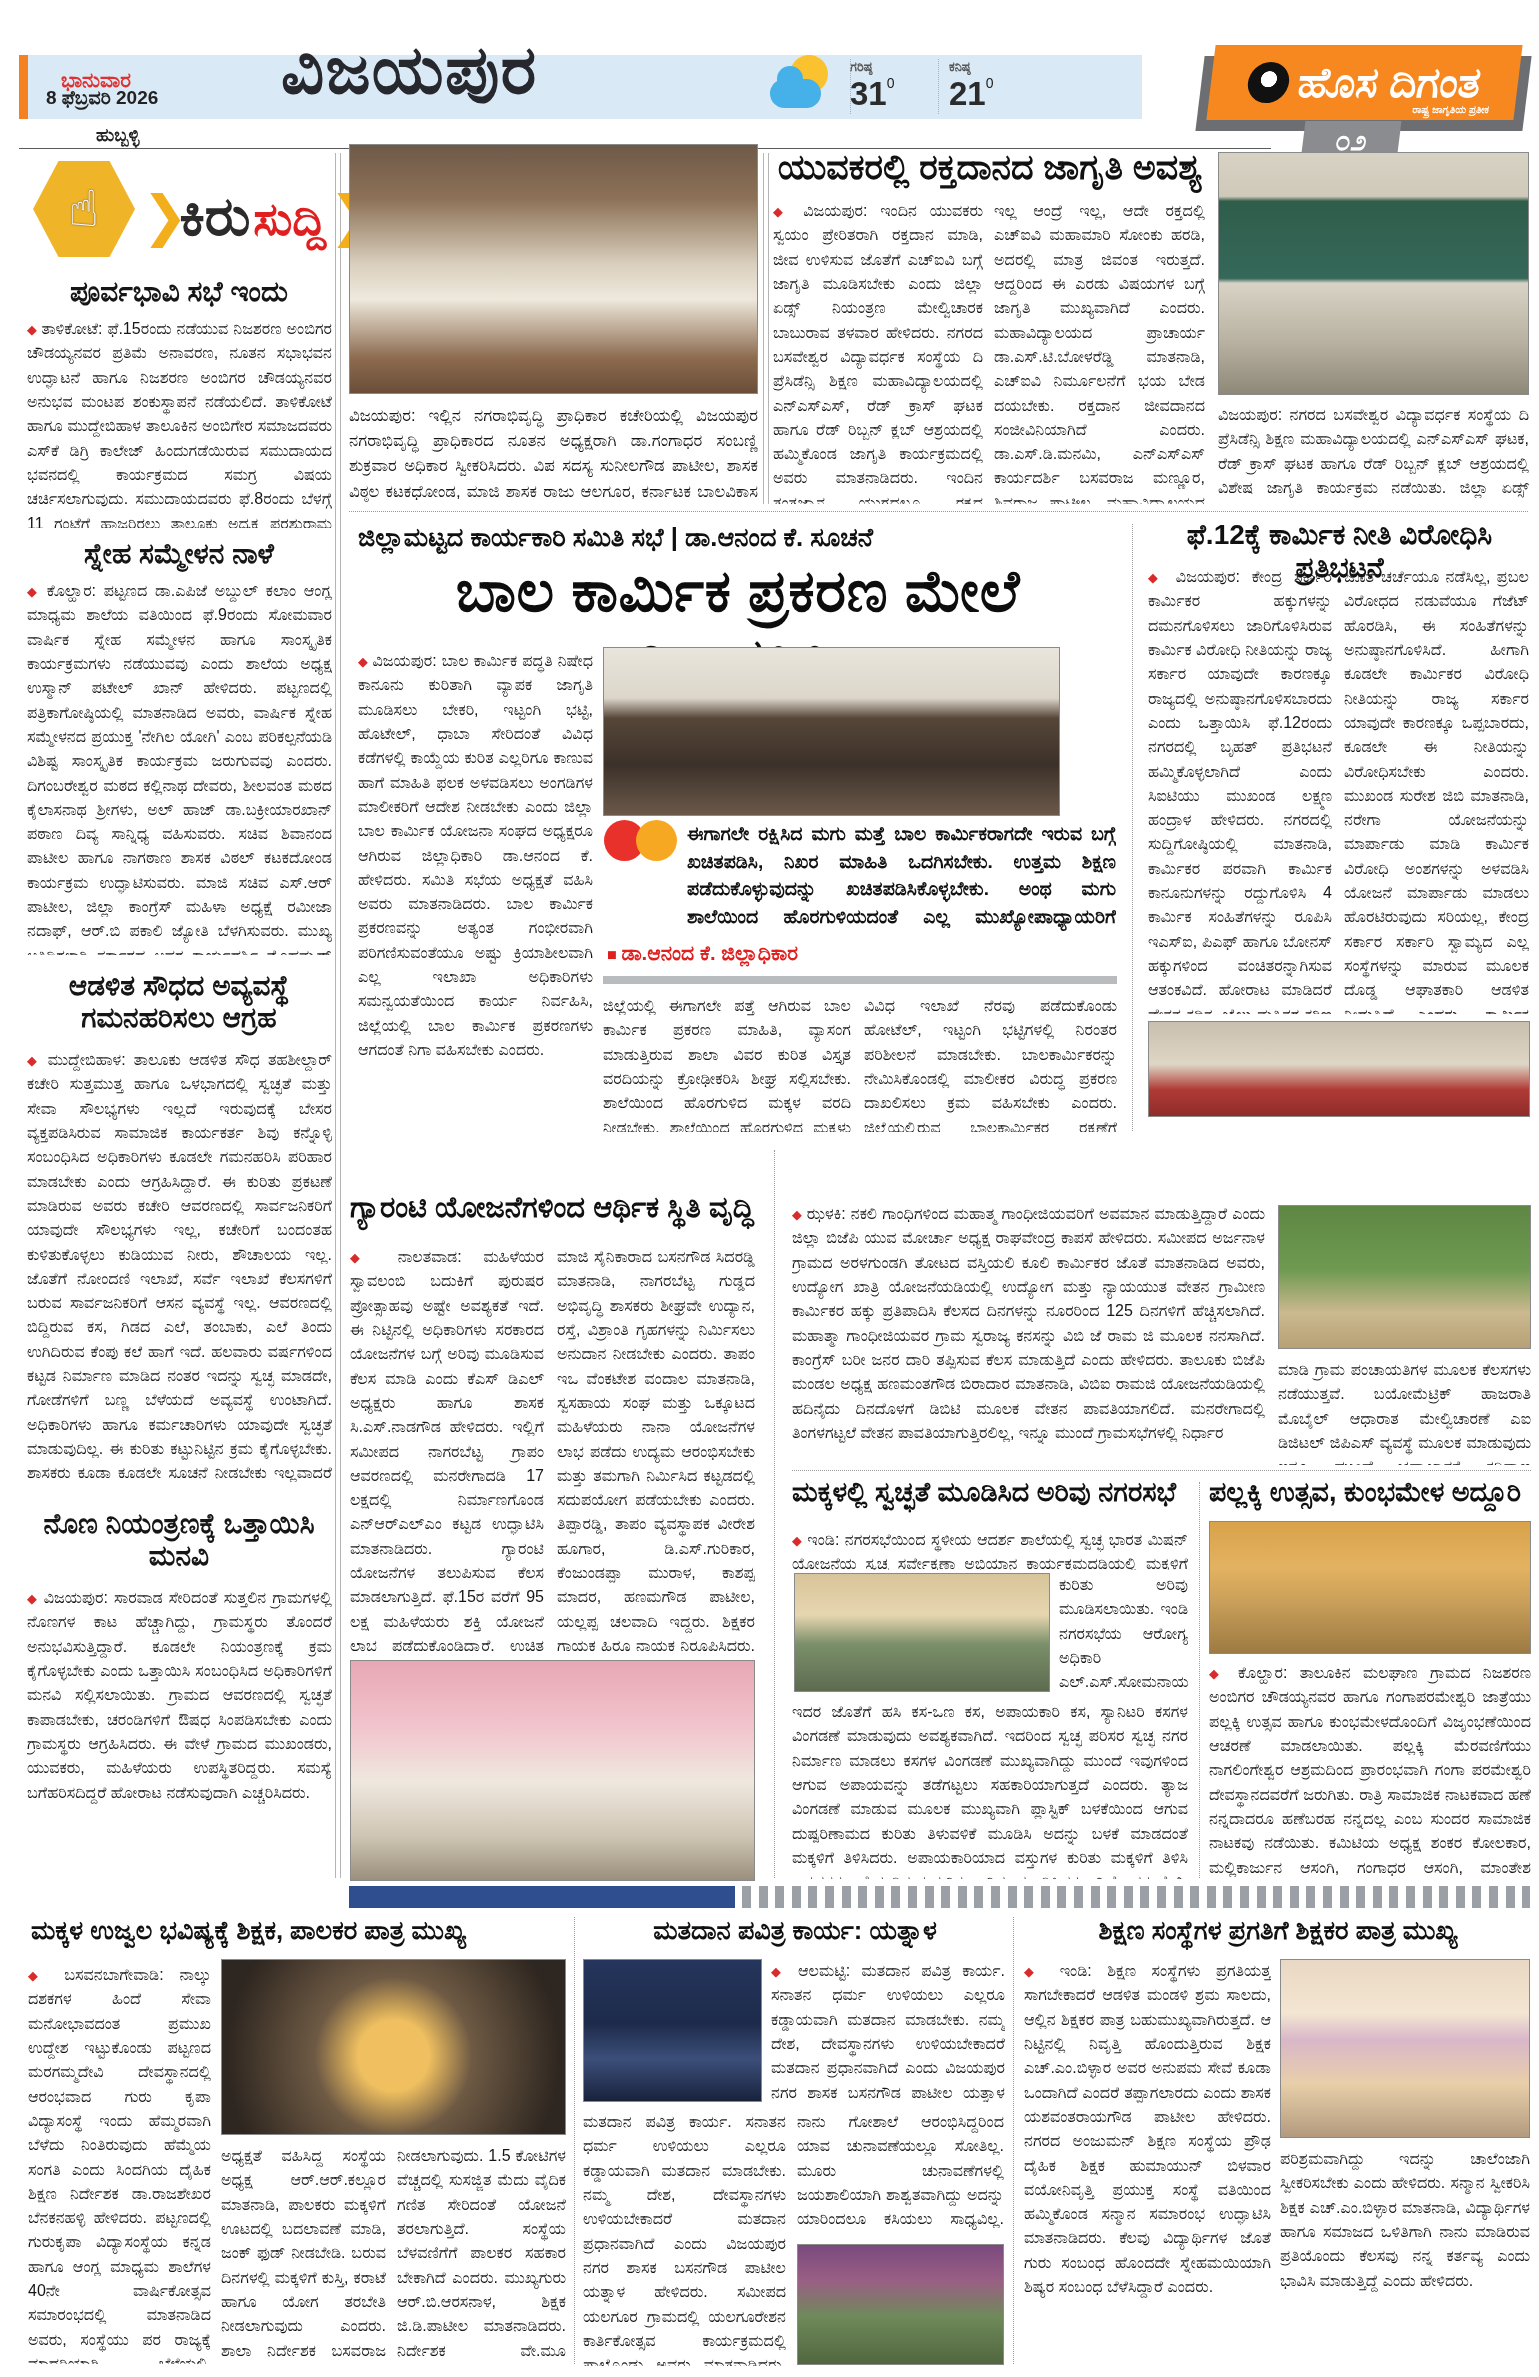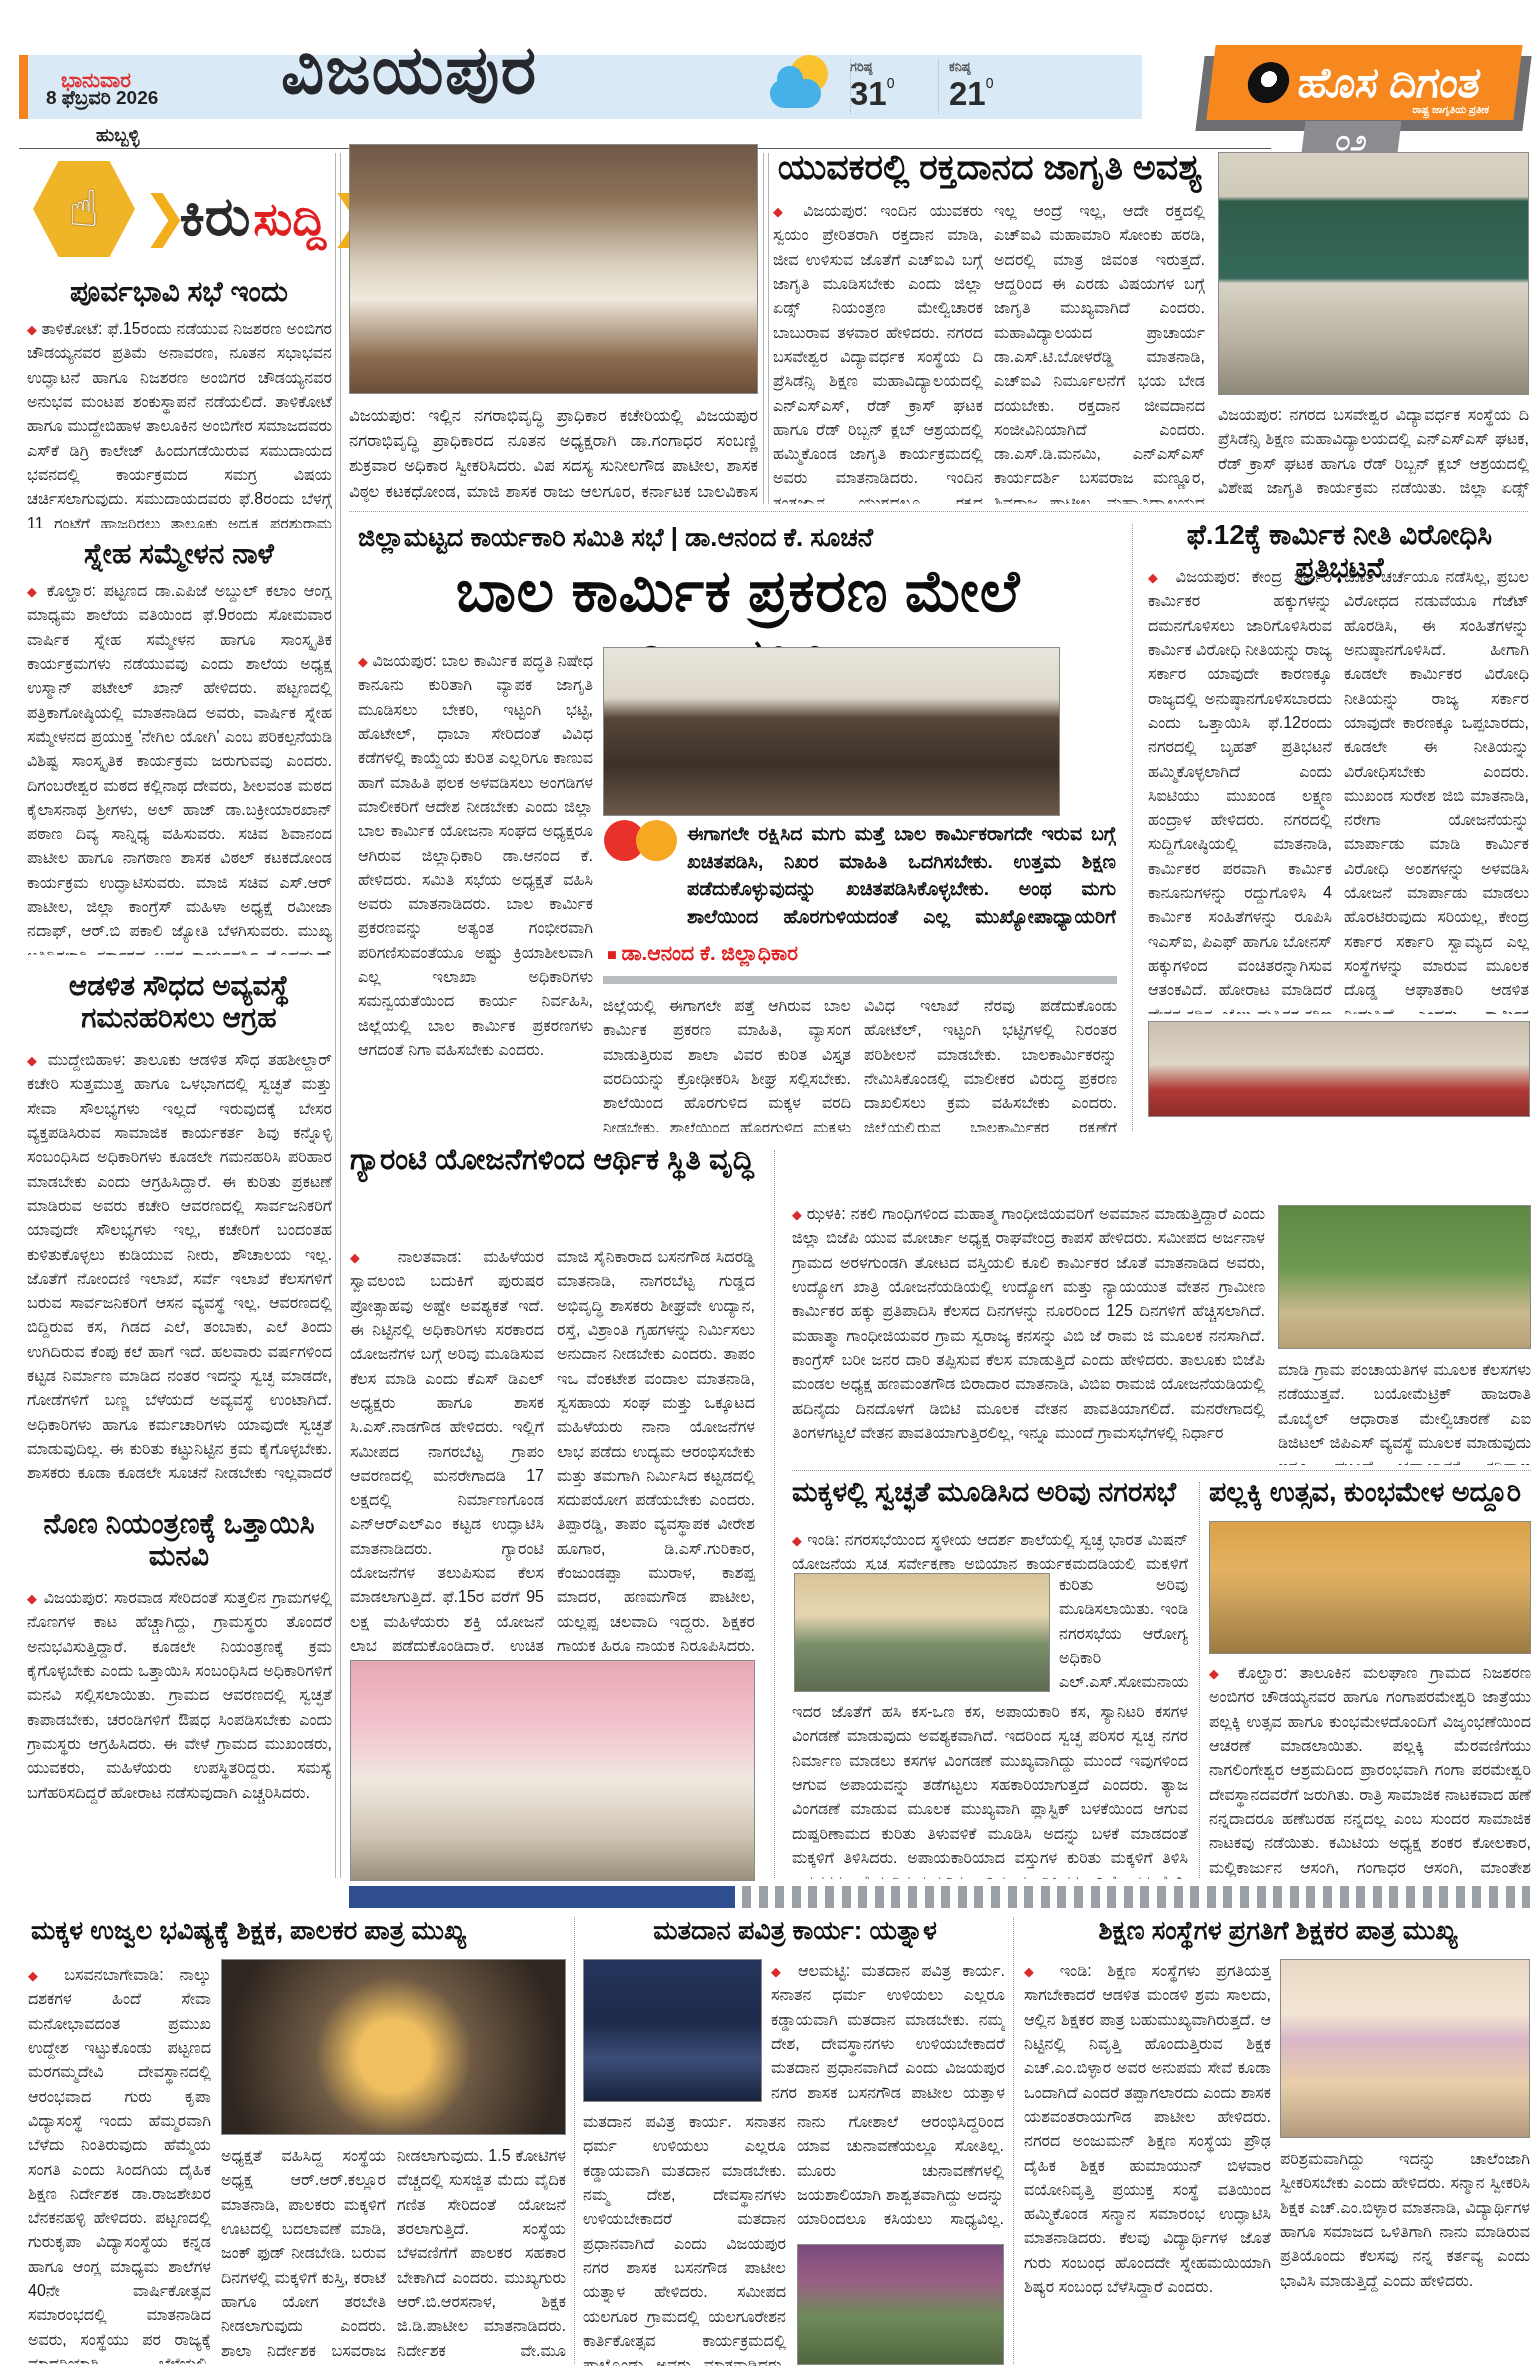--- a/index.html
+++ b/index.html
@@ -195,21 +195,21 @@
   <div class="abs body-txt just" style="left:792px;top:1202px;width:473px;height:263px;">
     <span class="dateline dl-name">ಝಳಕಿ:</span>
     <span>ನಕಲಿ ಗಾಂಧಿಗಳಿಂದ ಮಹಾತ್ಮ ಗಾಂಧೀಜಿಯವರಿಗೆ ಅವಮಾನ ಮಾಡುತ್ತಿದ್ದಾರೆ ಎಂದು ಜಿಲ್ಲಾ ಬಿಜೆಪಿ ಯುವ ಮೋರ್ಚಾ ಅಧ್ಯಕ್ಷ ರಾಘವೇಂದ್ರ ಕಾಪಸೆ ಹೇಳಿದರು. ಸಮೀಪದ ಅರ್ಜನಾಳ ಗ್ರಾಮದ ಅರಳಗುಂಡಗಿ ತೋಟದ ವಸ್ತಿಯಲಿ ಕೂಲಿ ಕಾರ್ಮಿಕರ ಜೊತೆ ಮಾತನಾಡಿದ ಅವರು, ಉದ್ಯೋಗ ಖಾತ್ರಿ ಯೋಜನೆಯಡಿಯಲ್ಲಿ ಉದ್ಯೋಗ ಮತ್ತು ನ್ಯಾಯಯುತ ವೇತನ ಗ್ರಾಮೀಣ ಕಾರ್ಮಿಕರ ಹಕ್ಕು ಪ್ರತಿಪಾದಿಸಿ ಕೆಲಸದ ದಿನಗಳನ್ನು ನೂರರಿಂದ 125 ದಿನಗಳಿಗೆ ಹೆಚ್ಚಿಸಲಾಗಿದೆ. ಮಹಾತ್ಮಾ ಗಾಂಧೀಜಿಯವರ ಗ್ರಾಮ ಸ್ವರಾಜ್ಯ ಕನಸನ್ನು ವಿಬಿ ಜೆ ರಾಮ ಜಿ ಮೂಲಕ ನನಸಾಗಿದೆ. ಕಾಂಗ್ರೆಸ್ ಬರೀ ಜನರ ದಾರಿ ತಪ್ಪಿಸುವ ಕೆಲಸ ಮಾಡುತ್ತಿದೆ ಎಂದು ಹೇಳಿದರು. ತಾಲೂಕು ಬಿಜೆಪಿ ಮಂಡಲ ಅಧ್ಯಕ್ಷ ಹಣಮಂತಗೌಡ ಬಿರಾದಾರ ಮಾತನಾಡಿ, ವಿಬಿಐ ರಾಮಜಿ ಯೋಜನೆಯಡಿಯಲ್ಲಿ ಹದಿನೈದು ದಿನದೊಳಗೆ ಡಿಬಿಟಿ ಮೂಲಕ ವೇತನ ಪಾವತಿಯಾಗಲಿದೆ. ಮನರೇಗಾದಲ್ಲಿ ತಿಂಗಳಗಟ್ಟಲೆ ವೇತನ ಪಾವತಿಯಾಗುತ್ತಿರಲಿಲ್ಲ, ಇನ್ನೂ ಮುಂದೆ ಗ್ರಾಮಸಭೆಗಳಲ್ಲಿ ನಿರ್ಧಾರ</span>
   </div>
   <div class="photo ph-trees" style="left:1278px;top:1205px;width:253px;height:144px;"></div>
   <div class="abs body-txt just" style="left:1278px;top:1358px;width:253px;height:107px;">ಮಾಡಿ ಗ್ರಾಮ ಪಂಚಾಯತಿಗಳ ಮೂಲಕ ಕೆಲಸಗಳು ನಡೆಯುತ್ತವೆ. ಬಯೋಮೆಟ್ರಿಕ್ ಹಾಜರಾತಿ ಮೊಬೈಲ್ ಆಧಾರಾತ ಮೇಲ್ವಿಚಾರಣೆ ಎಐ ಡಿಜಿಟಲ್ ಜಿಪಿಎಸ್ ವ್ಯವಸ್ಥೆ ಮೂಲಕ ಮಾಡುವುದು ಇನ್ನೂ ಮುಂದೆ ಭ್ರಷ್ಟಾಚಾರಕ್ಕೆ ಕಡಿವಾಣ ಹಾಕಲಾಗುತ್ತದೆ ಎಂದು ಹೇಳಿದರು. ತಾಲೂಕು ಬಿಜೆಪಿ ಮುಖಂಡ ಕಾಸುಗೌಡ ಬಿರಾದಾರ, ರವಿ ವಗ್ಗಿ, ಶ್ರೀಶೈಲ ಬಿರಾದಾರ, ಗಜಾನಂದ ಅರಳಗುಂಡಗಿ, ರತ್ನಾಕರ ಕ್ಷತ್ರಿ, ಬಿ.ಎಲ್.ಪಾಟೀಲ, ಹಣಮಂತ ಹಾಡಸಂಗೆ(ಪಿಂಟು ದಾದಾ), ವಿಠ್ಠಲ ಕಾಗರ, ಲಗಮಣ್ಣ ತಳವಾರ, ಚಿದಾನಂದ ಅರಳಗುಂಡಗಿ, ದುಂಡಪ್ಪ ಗೋಡೇಕೋರ, ರಾಮ ತಳವಾರ, ಮುದಕ ಅರಳಗುಂಡಗಿ, ದತ್ತು ಆಗಸರ ಇದ್ದರು.</div>
 
   <div class="vdotrule" style="left:774px;top:1150px;height:728px;"></div>
   <div class="dotrule" style="left:792px;top:1470px;width:739px;"></div>
 
-  <div class="abs headline" style="left:350px;top:1143px;width:406px;font-size:29px;text-align:left;">ಗ್ಯಾರಂಟಿ ಯೋಜನೆಗಳಿಂದ ಆರ್ಥಿಕ ಸ್ಥಿತಿ ವೃದ್ಧಿ</div>
+  <div class="abs headline" style="left:350px;top:1191px;width:406px;font-size:29px;text-align:left;">ಗ್ಯಾರಂಟಿ ಯೋಜನೆಗಳಿಂದ ಆರ್ಥಿಕ ಸ್ಥಿತಿ ವೃದ್ಧಿ</div>
   <div class="abs body-txt just" style="left:350px;top:1245px;width:194px;height:406px;">
     <span class="dateline dl-name">ನಾಲತವಾಡ:</span>
     <span>ಮಹಿಳೆಯರ ಸ್ವಾವಲಂಬಿ ಬದುಕಿಗೆ ಪುರುಷರ ಪ್ರೋತ್ಸಾಹವು ಅಷ್ಟೇ ಅವಶ್ಯಕತೆ ಇದೆ. ಈ ನಿಟ್ಟಿನಲ್ಲಿ ಅಧಿಕಾರಿಗಳು ಸರಕಾರದ ಯೋಜನೆಗಳ ಬಗ್ಗೆ ಅರಿವು ಮೂಡಿಸುವ ಕೆಲಸ ಮಾಡಿ ಎಂದು ಕೆಎಸ್ ಡಿಎಲ್ ಅಧ್ಯಕ್ಷರು ಹಾಗೂ ಶಾಸಕ ಸಿ.ಎಸ್.ನಾಡಗೌಡ ಹೇಳಿದರು. ಇಲ್ಲಿಗೆ ಸಮೀಪದ ನಾಗರಬೆಟ್ಟ ಗ್ರಾಪಂ ಆವರಣದಲ್ಲಿ ಮನರೇಗಾದಡಿ 17 ಲಕ್ಷದಲ್ಲಿ ನಿರ್ಮಾಣಗೊಂಡ ಎನ್‌ಆರ್‌ಎಲ್‌ಎಂ ಕಟ್ಟಡ ಉದ್ಘಾಟಿಸಿ ಮಾತನಾಡಿದರು. ಗ್ಯಾರಂಟಿ ಯೋಜನೆಗಳ ತಲುಪಿಸುವ ಕೆಲಸ ಮಾಡಲಾಗುತ್ತಿದೆ. ಫೆ.15ರ ವರೆಗೆ 95 ಲಕ್ಷ ಮಹಿಳೆಯರು ಶಕ್ತಿ ಯೋಜನೆ ಲಾಭ ಪಡೆದುಕೊಂಡಿದ್ದಾರೆ. ಉಚಿತ ವಿದ್ಯುತ್ ಸಂಪರ್ಕಕ್ಕೆ ಸಂಬಂಧಿಸಿದಂತೆ ಸುಮಾರು 40 ಸಾವಿರ ಕುಟುಂಬಗಳು ಸಂಪರ್ಕ ಪಡೆದುಕೊಂಡಿವೆ. ಯುವ ನಿಧಿಯಲ್ಲಿ ತಾಲೂಕಿನಲ್ಲಿ 1852 ಪದವಿಧರರು ಮಾಸಿಕ 3 ಸಾವಿರ ಪಡೆಯುತ್ತಿದ್ದಾರೆ ಎಂದರು.</span>
   </div>
   <div class="abs body-txt just" style="left:557px;top:1245px;width:198px;height:406px;">ಮಾಜಿ ಸೈನಿಕಾರಾದ ಬಸನಗೌಡ ಸಿದರಡ್ಡಿ ಮಾತನಾಡಿ, ನಾಗರಬೆಟ್ಟ ಗುಡ್ಡದ ಅಭಿವೃದ್ಧಿ ಶಾಸಕರು ಶೀಘ್ರವೇ ಉದ್ಯಾನ, ರಸ್ತೆ, ವಿಶ್ರಾಂತಿ ಗೃಹಗಳನ್ನು ನಿರ್ಮಿಸಲು ಅನುದಾನ ನೀಡಬೇಕು ಎಂದರು. ತಾಪಂ ಇಒ ವೆಂಕಟೇಶ ವಂದಾಲ ಮಾತನಾಡಿ, ಸ್ವಸಹಾಯ ಸಂಘ ಮತ್ತು ಒಕ್ಕೂಟದ ಮಹಿಳೆಯರು ನಾನಾ ಯೋಜನೆಗಳ ಲಾಭ ಪಡೆದು ಉದ್ಯಮ ಆರಂಭಿಸಬೇಕು ಮತ್ತು ತಮಗಾಗಿ ನಿರ್ಮಿಸಿದ ಕಟ್ಟಡದಲ್ಲಿ ಸದುಪಯೋಗ ಪಡೆಯಬೇಕು ಎಂದರು. ತಿಪ್ಪಾರಡ್ಡಿ, ತಾಪಂ ವ್ಯವಸ್ಥಾಪಕ ವೀರೇಶ ಹೂಗಾರ, ಡಿ.ಎಸ್.ಗುರಿಕಾರ, ಕೆಂಜುಂಡಪ್ಪಾ ಮುರಾಳ, ಕಾಶಪ್ಪ ಮಾದರ, ಹಣಮಗೌಡ ಪಾಟೀಲ, ಯಲ್ಲಪ್ಪ ಚಲವಾದಿ ಇದ್ದರು. ಶಿಕ್ಷಕರ ಗಾಯಕ ಹಿರೂ ನಾಯಕ ನಿರೂಪಿಸಿದರು, ಯಲ್ಲಪ್ಪ ಚಲವಾದಿ ವಂದಿಸಿದರು.</div>
   <div class="photo ph-wide-pink" style="left:350px;top:1660px;width:405px;height:221px;"></div>
 
   <div class="abs headline" style="left:792px;top:1477px;width:396px;font-size:27px;text-align:left;">ಮಕ್ಕಳಲ್ಲಿ ಸ್ವಚ್ಛತೆ ಮೂಡಿಸಿದ ಅರಿವು ನಗರಸಭೆ</div>
   <div class="abs body-txt just" style="left:792px;top:1528px;width:396px;height:42px;">
     <span class="dateline dl-name">ಇಂಡಿ:</span>

